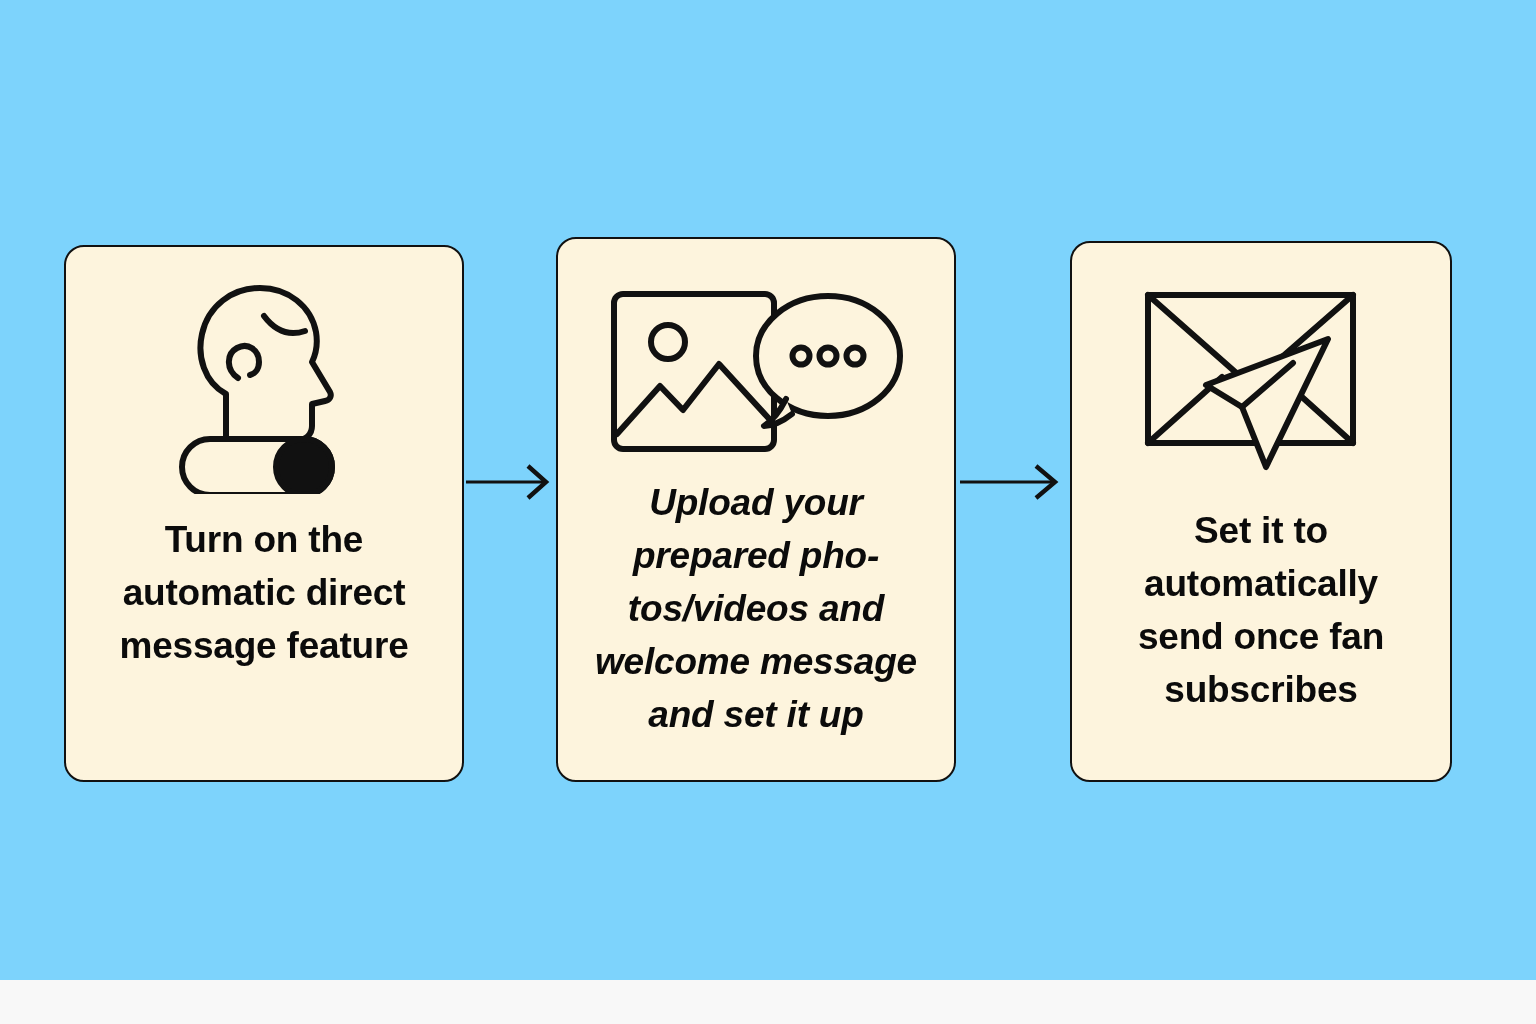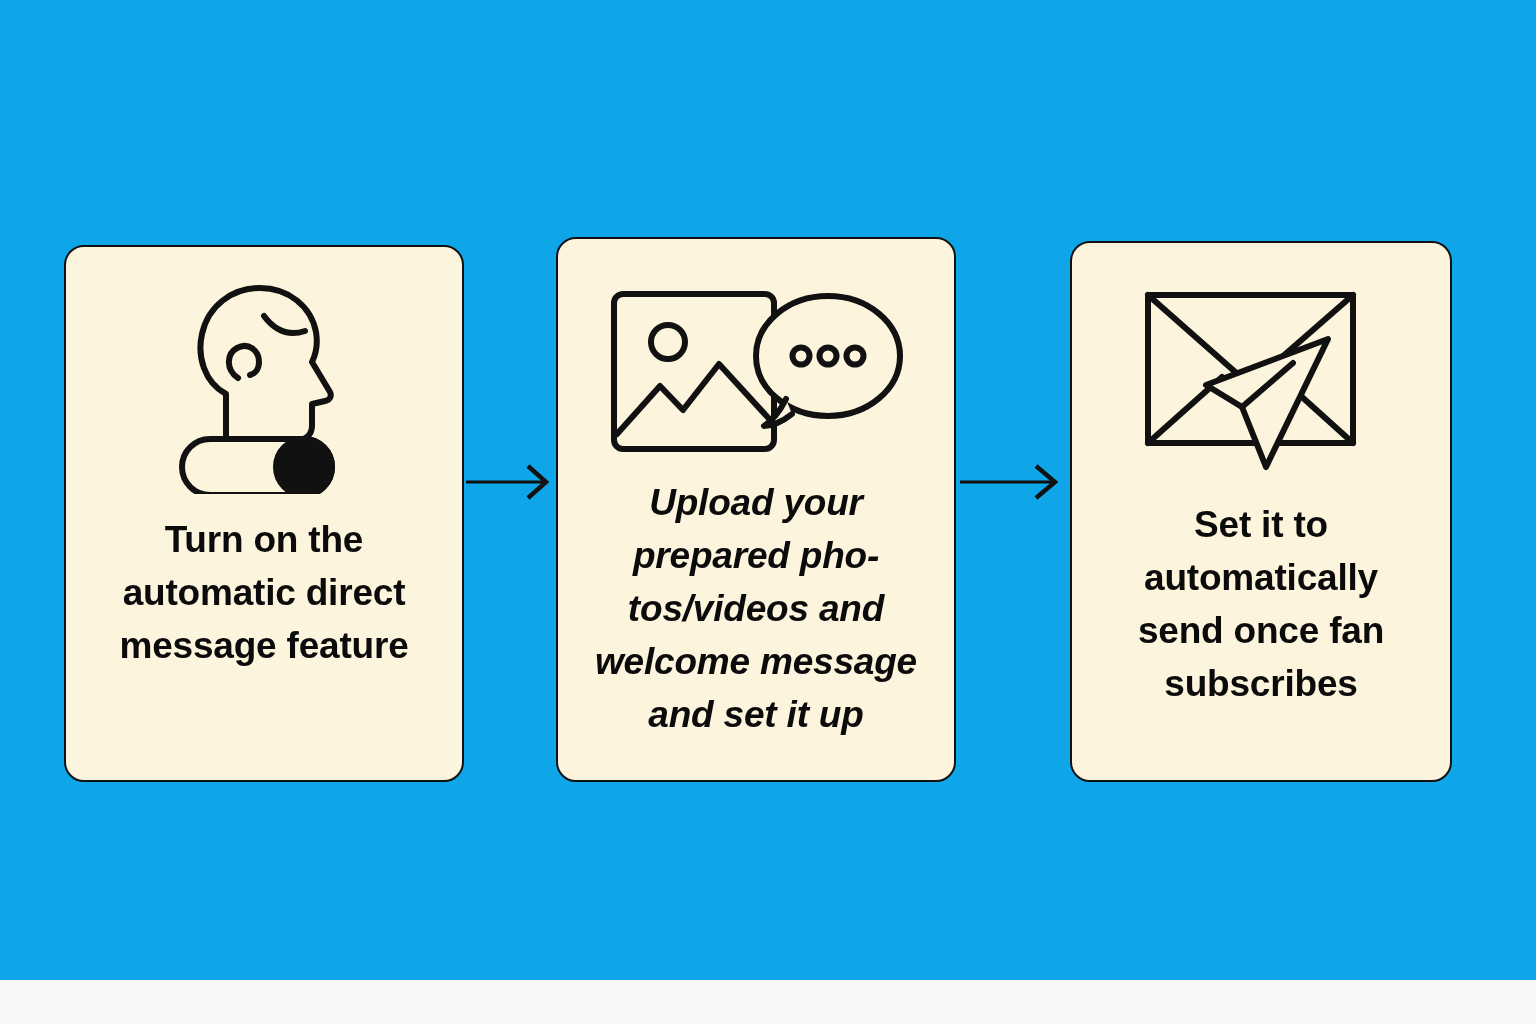--- a/index.html
+++ b/index.html
@@ -11,21 +11,21 @@
     height: 1024px;
     background: #f8f8f8;
     font-family: "Liberation Sans", sans-serif;
     overflow: hidden;
   }
 
   #canvas {
     position: relative;
     width: 1536px;
     height: 980px;
-    background: #0ea5e9;
+    background: #7dd3fc;
   }
 
   .card {
     position: absolute;
     box-sizing: border-box;
     background: #fdf4dd;
     border: 2.5px solid #111111;
     border-radius: 20px;
     display: flex;
     flex-direction: column;
@@ -51,21 +51,21 @@
     text-align: center;
     color: #0b0b0b;
     font-weight: 700;
     letter-spacing: -0.2px;
     white-space: pre-line;
     padding: 0 6px;
   }
 
   #caption-1 { font-size: 37px; line-height: 53px; margin-top: 4px; }
   #caption-2 { font-size: 37px; line-height: 53px; margin-top: 2px; }
-  #caption-3 { font-size: 37px; line-height: 53px; margin-top: 8px; }
+  #caption-3 { font-size: 37px; line-height: 53px; margin-top: 14px; }
 
   .arrow {
     position: absolute;
     height: 40px;
   }
   #arrow-1 { left: 466px; top: 462px; width: 92px; }
   #arrow-2 { left: 960px; top: 462px; width: 108px; }
 
   .arrow svg { display: block; width: 100%; height: 100%; }
 </style>

